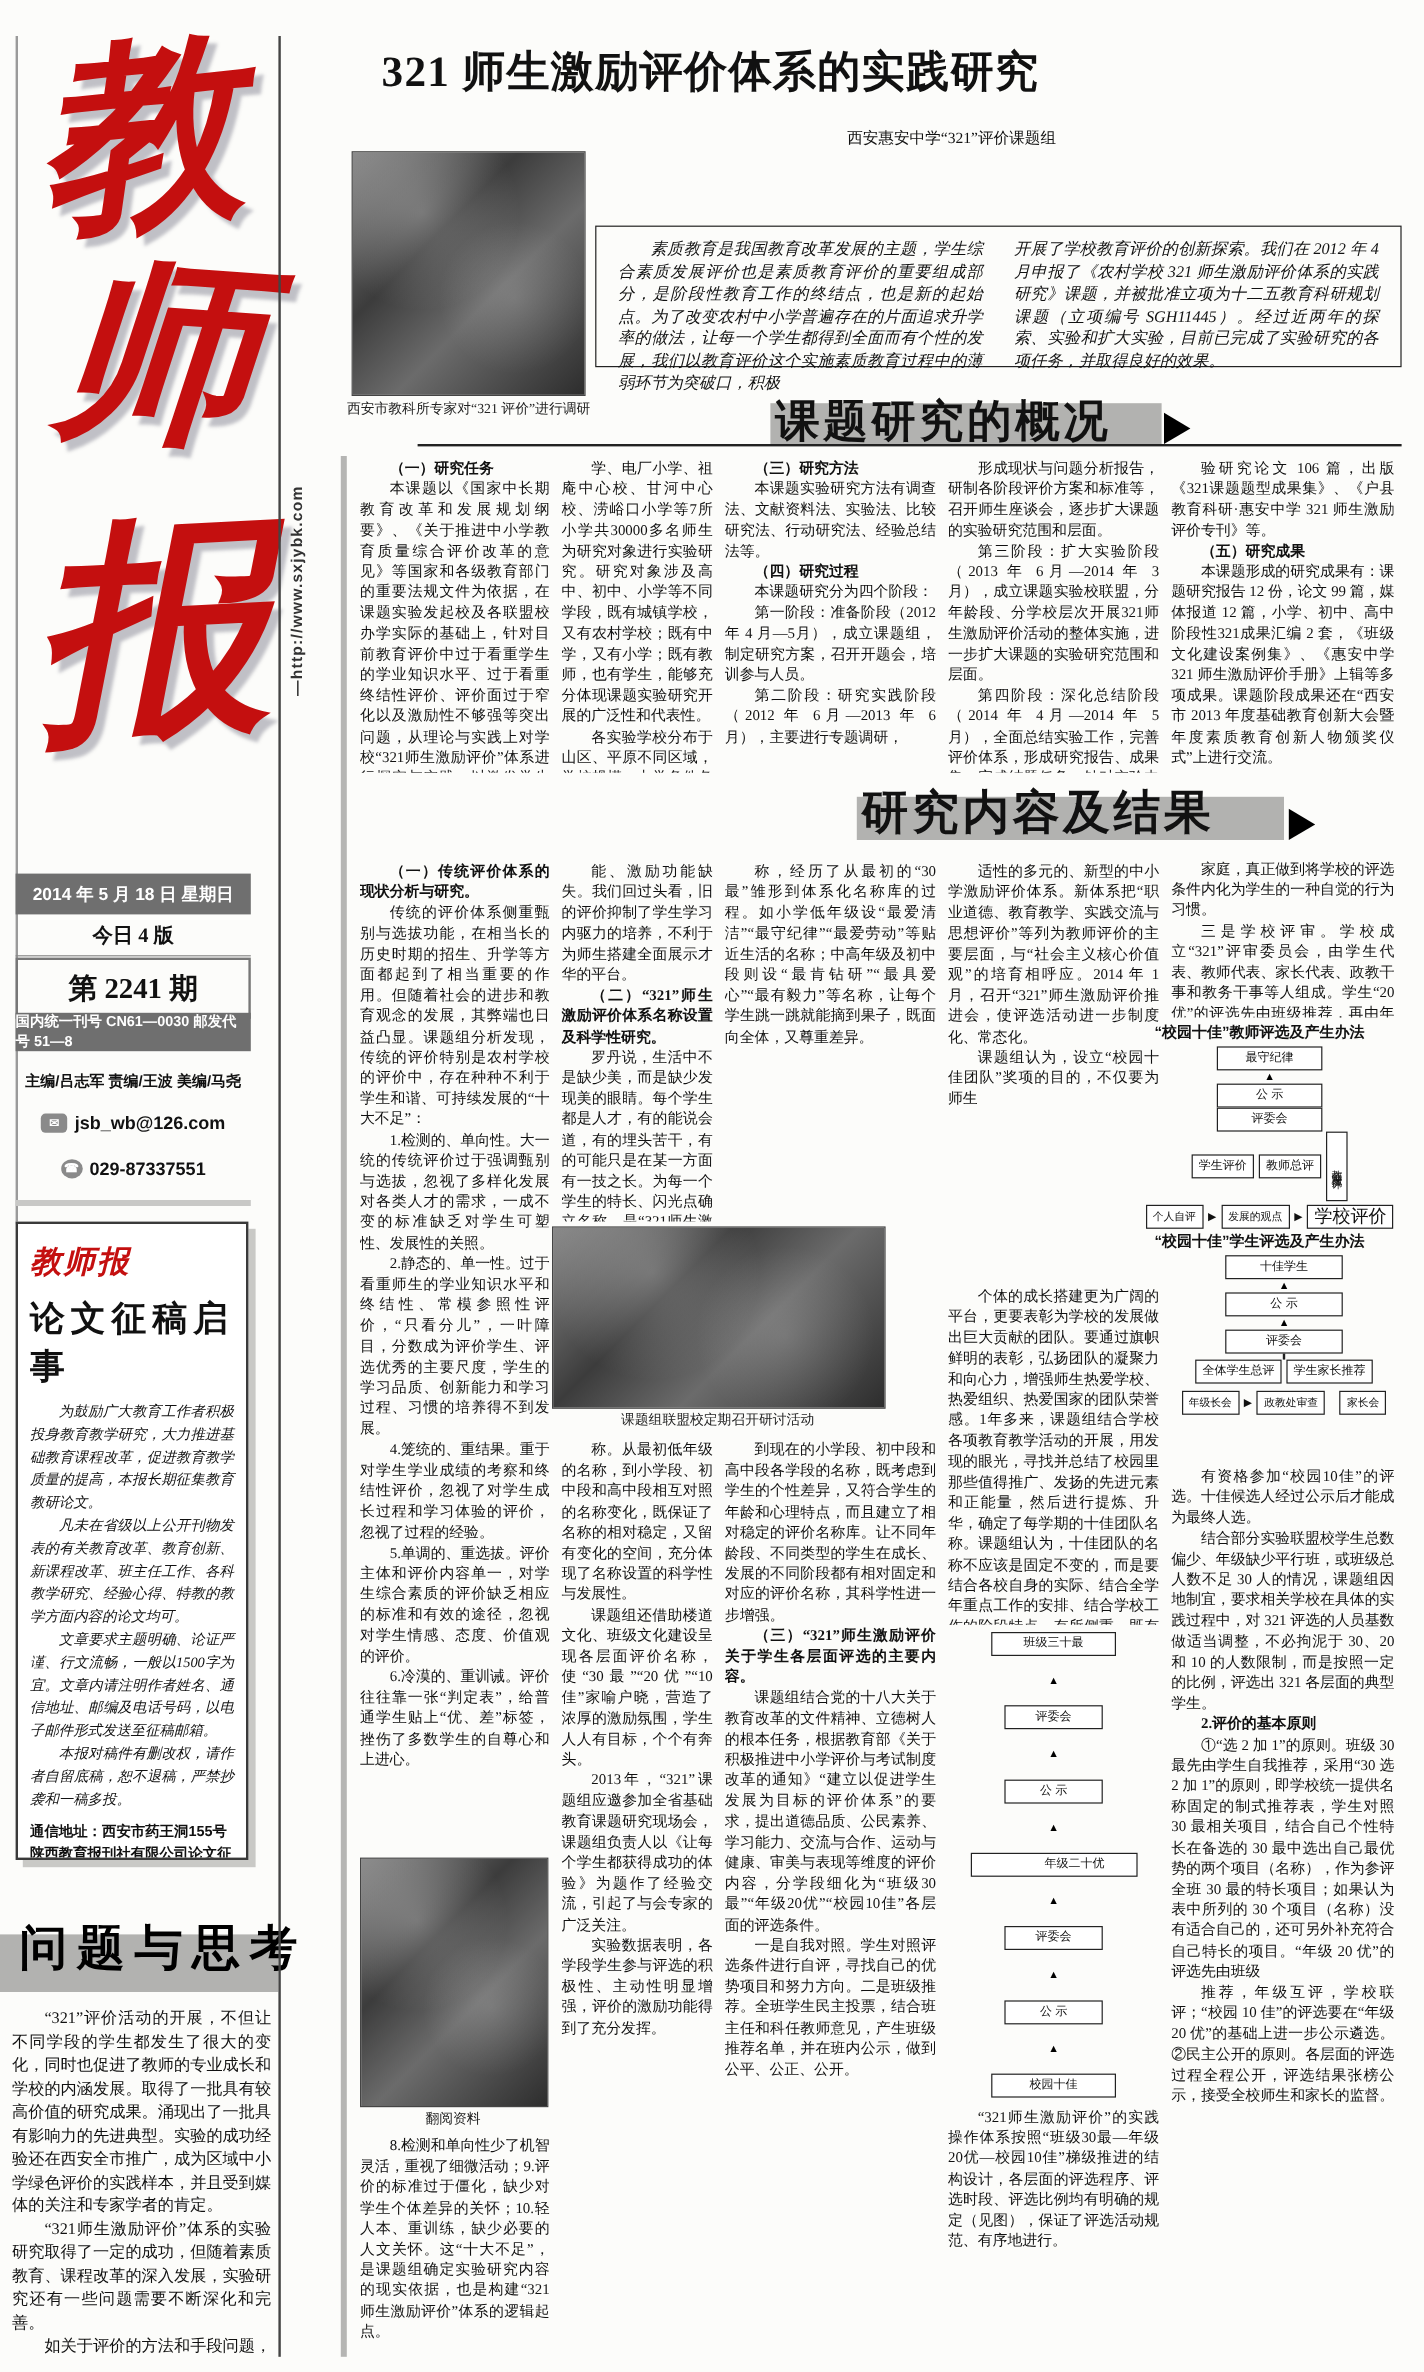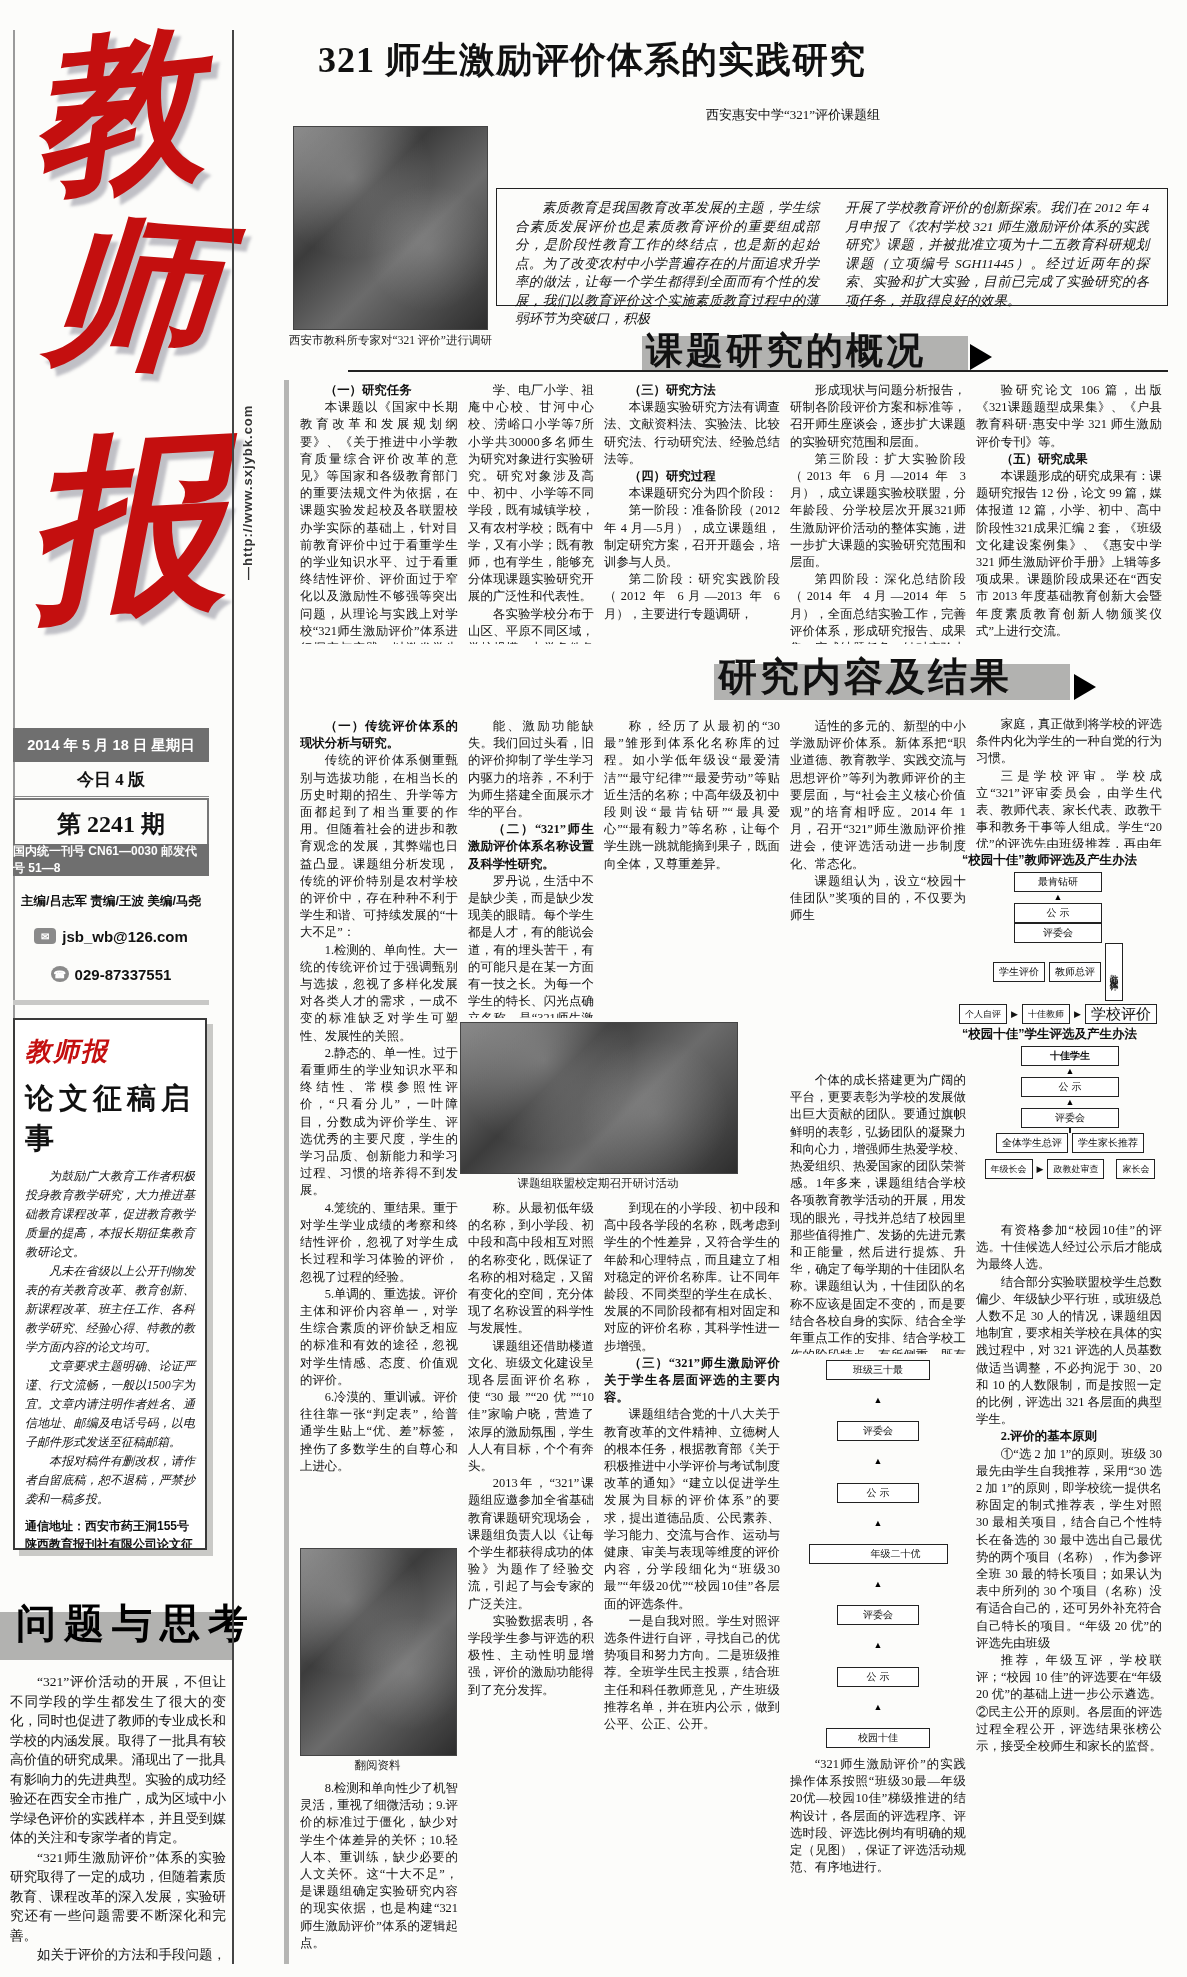--- a/index.html
+++ b/index.html
@@ -235,43 +235,43 @@
       <p>“321师生激励评价”的实践操作体系按照“班级30最—年级20优—校园10佳”梯级推进的结构设计，各层面的评选程序、评选时段、评选比例均有明确的规定（见图），保证了评选活动规范、有序地进行。</p>
     </div>
 
   <div class="abs col" style="left:976px;top:716px;width:186px;height:132px;">
       <p>家庭，真正做到将学校的评选条件内化为学生的一种自觉的行为习惯。</p>
       <p>三是学校评审。学校成立“321”评审委员会，由学生代表、教师代表、家长代表、政教干事和教务干事等人组成。学生“20优”的评选先由班级推荐，再由年级互评，最后由学校联评，并结合家长意见，最终确定“最佳”人选。“十佳学生”的评选要先进入“30最”序列，再入围“年级20优”，然后才</p>
     </div>
 
   <div class="abs chart-title" style="left:962px;top:852px;">“校园十佳”教师评选及产生办法</div>
   <div class="abs chart" style="left:938px;top:872px;width:240px;height:146px;">
-    <div class="cbox" style="width:76px;">最肯钻研</div>
+    <div class="cbox" style="width:76px;">最守纪律</div>
     <div class="up">▲</div>
     <div class="cbox" style="width:76px;">公  示</div>
     <div class="vline" style="height:5px;"></div>
     <div class="cbox" style="width:76px;">评委会</div>
     <div class="vline" style="height:5px;"></div>
     <div class="hrow" style="width:100%;">
       <div class="cbox">学生评价</div>
       <div class="cbox">教师总评</div>
       <div class="cbox v" style="height:46px;font-size:9px;">教师家属评</div>
     </div>
     <div class="hrow" style="width:100%;margin-top:3px;">
       <div class="cbox" style="font-size:9px;">个人自评</div>
       <span style="font-size:9px;">▶</span>
-      <div class="cbox" style="font-size:9px;">十佳教师</div>
+      <div class="cbox" style="font-size:9px;">发展的观点</div>
       <span style="font-size:9px;">▶</span>
       <div class="cbox" style="font-size:15px;">学校评价</div>
     </div>
   </div>
 
   <div class="abs chart-title" style="left:962px;top:1026px;">“校园十佳”学生评选及产生办法</div>
   <div class="abs chart" style="left:962px;top:1046px;width:216px;height:166px;">
-    <div class="cbox" style="width:86px;font-weight:bold;">十佳学生</div>
+    <div class="cbox" style="width:86px;font-weight:normal;">十佳学生</div>
     <div class="up">▲</div>
     <div class="cbox" style="width:86px;">公  示</div>
     <div class="up">▲</div>
     <div class="cbox" style="width:86px;">评委会</div>
     <div class="vline" style="height:5px;"></div>
     <div class="hrow" style="width:100%;">
       <div class="cbox">全体学生总评</div>
       <div class="cbox">学生家长推荐</div>
     </div>
     <div class="hrow" style="width:100%;margin-top:6px;">

